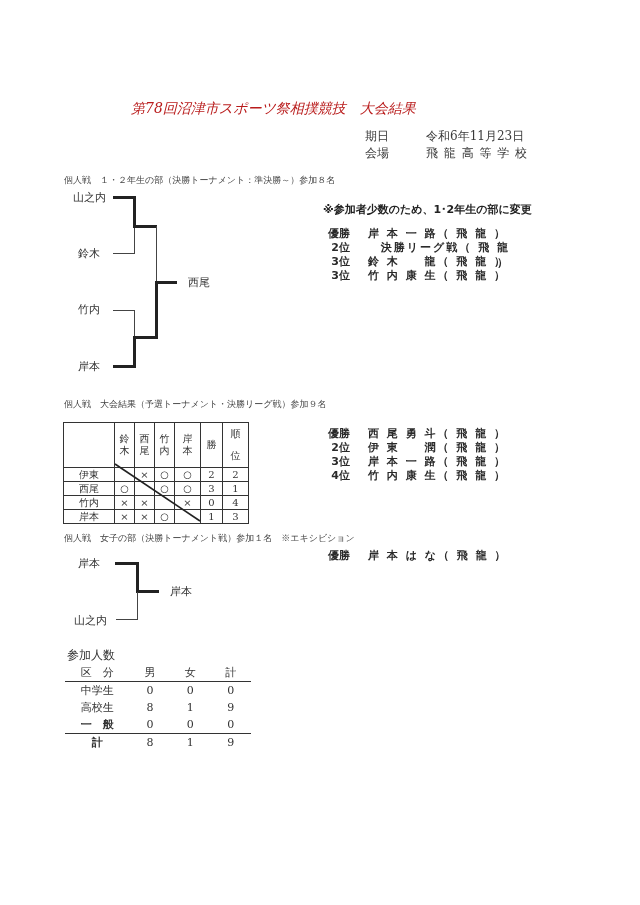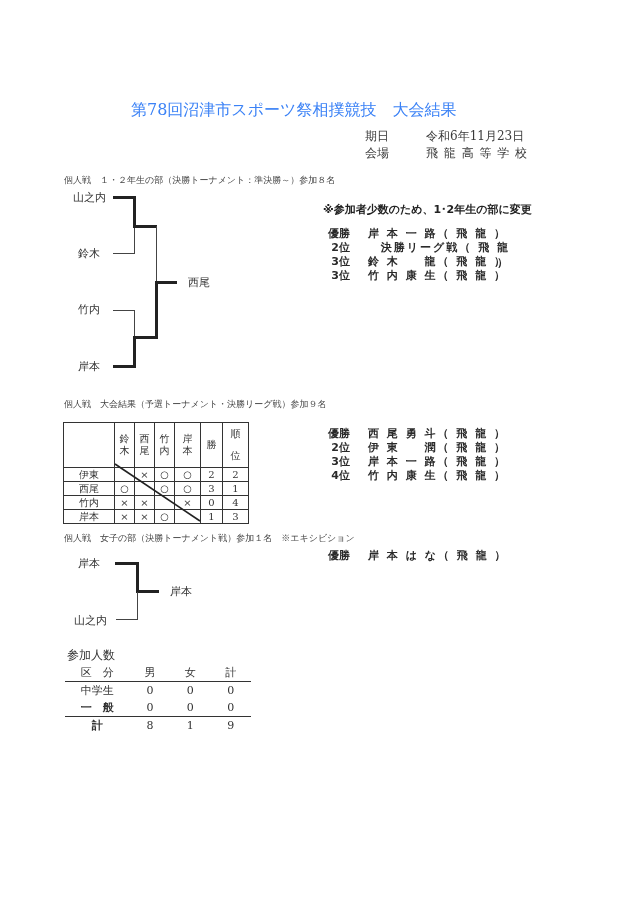--- a/index.html
+++ b/index.html
@@ -2,21 +2,21 @@
 <html><head>
 <meta charset="utf-8">
 <style>
   html, body { margin: 0; padding: 0; }
   body {
     width: 640px; height: 905px; position: relative; overflow: hidden;
     background: #ffffff; color: #333333;
     font-family: "DejaVu Serif", "Liberation Serif", serif;
   }
   .abs { position: absolute; white-space: nowrap; }
-  .title { left: 131px; top: 100px; font-size: 16px; color: #3b82f6; }
+  .title { left: 131px; top: 100px; font-size: 14px; color: #b91c1c; font-style: italic; }
   .meta-label { font-size: 12px; color: #3a3a3a; }
   .meta-val { font-size: 12px; color: #3a3a3a; letter-spacing: 1px; }
   .section { font-size: 9px; color: #444; }
   .notice { font-family: "DejaVu Sans", "Liberation Sans", sans-serif; font-size: 11px; font-weight: bold; color: #222; }
   .name { font-size: 11px; color: #333; }
   .line { position: absolute; background: #222; }
   .thin { background: #444; }
   .results { font-family: "DejaVu Sans", "Liberation Sans", sans-serif; font-size: 11px; font-weight: bold; color: #2a2a2a; }
   .results .rank { position: absolute; width: 40px; text-align: right; }
   .results .player { position: absolute; left: 58px; letter-spacing: 2px; text-align: right; }
@@ -197,20 +197,26 @@
     <td class="c">男</td>
     <td class="c">女</td>
     <td class="c">計</td>
   </tr>
   <tr>
     <td>中学生</td>
     <td>0</td>
     <td>0</td>
     <td>0</td>
   </tr>
+  <tr>
+    <td>高校生</td>
+    <td>8</td>
+    <td>1</td>
+    <td>9</td>
+  </tr>
   <tr class="last">
     <td style="font-weight:bold;">一　般</td>
     <td>0</td>
     <td>0</td>
     <td>0</td>
   </tr>
   <tr>
     <td style="font-weight:bold;">計</td>
     <td>8</td>
     <td>1</td>

